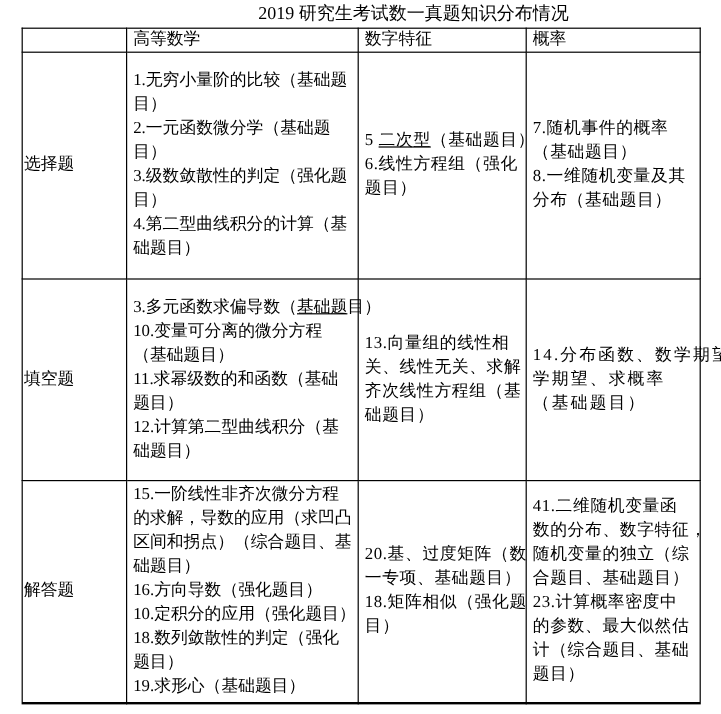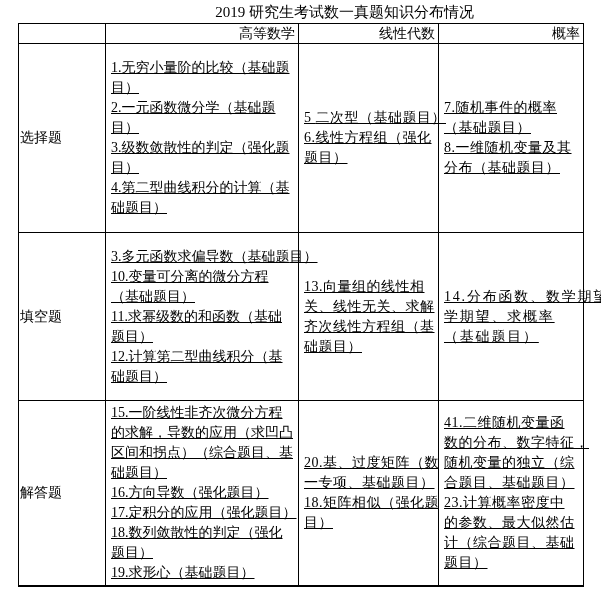--- a/index.html
+++ b/index.html
@@ -29,26 +29,26 @@
   col.c1{width:193px}
   col.c2{width:140px}
   col.c3{width:145px}
   td{
     border:1px solid #000;
     vertical-align:middle;
     font-size:14px;
     line-height:20px;
     padding:2px 3px 2px 5px;
   }
-  tr.hdr td{height:17px;line-height:17px;padding:1px 3px 1px 5px;text-align:right;}
+  tr.hdr td{height:17px;line-height:17px;padding:1px 3px 1px 5px;}
   tr.r1{height:189px}
   tr.r2{height:168px}
   tr.r3{height:179px}
   td.label{padding-left:1px;}
-  .cell-text{white-space:pre;text-decoration:underline;}
+  .cell-text{white-space:pre;}
   
   td.ls .cell-text{letter-spacing:0.5px;}
   
   td.stretch .cell-text{letter-spacing:1.8px;}
   .u{text-decoration:underline;}
 </style>
 </head>
 <body>
 
 <div class="page">
@@ -60,21 +60,21 @@
       <col class="c0">
         <col class="c1">
         <col class="c2">
         <col class="c3">
     </colgroup>
     <tbody>
 
       <tr class="hdr">
         <td class="label"></td>
         <td>高等数学</td>
-        <td>线性代数</td>
+        <td>数字特征</td>
         <td>概率</td>
       </tr>
 
       <tr class="r1">
         <td class="label">选择题</td>
         <td>
           <div class="cell-text">1.无穷小量阶的比较（基础题
 目）
 2.一元函数微分学（基础题
 目）
@@ -121,21 +121,21 @@
       </tr>
 
       <tr class="r3">
         <td class="label">解答题</td>
         <td>
           <div class="cell-text">15.一阶线性非齐次微分方程
 的求解，导数的应用（求凹凸
 区间和拐点）（综合题目、基
 础题目）
 16.方向导数（强化题目）
-17.定积分的应用（强化题目）
+10.定积分的应用（强化题目）
 18.数列敛散性的判定（强化
 题目）
 19.求形心（基础题目）</div>
         </td>
         <td class="ls">
           <div class="cell-text">20.基、过度矩阵（数
 一专项、基础题目）
 18.矩阵相似（强化题
 目）</div>
         </td>

